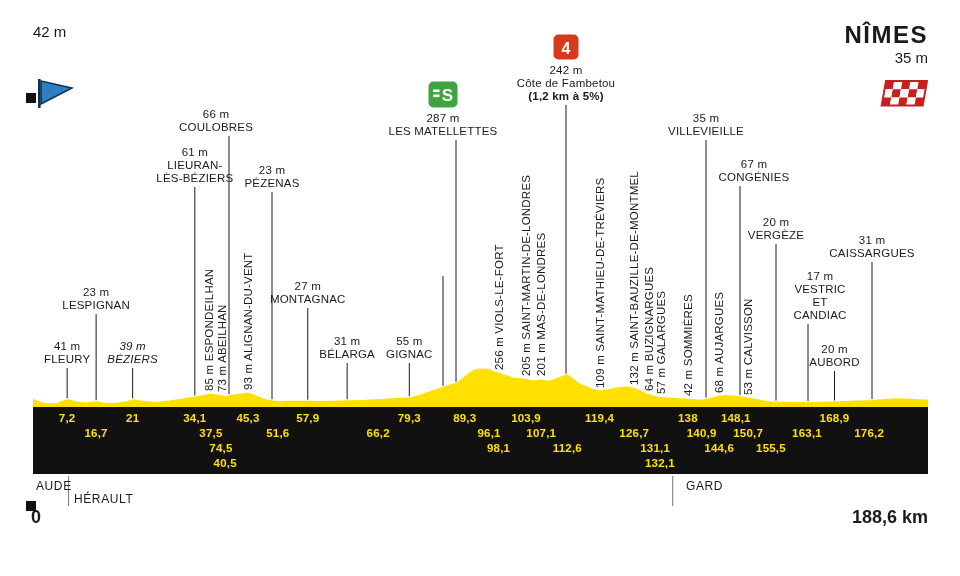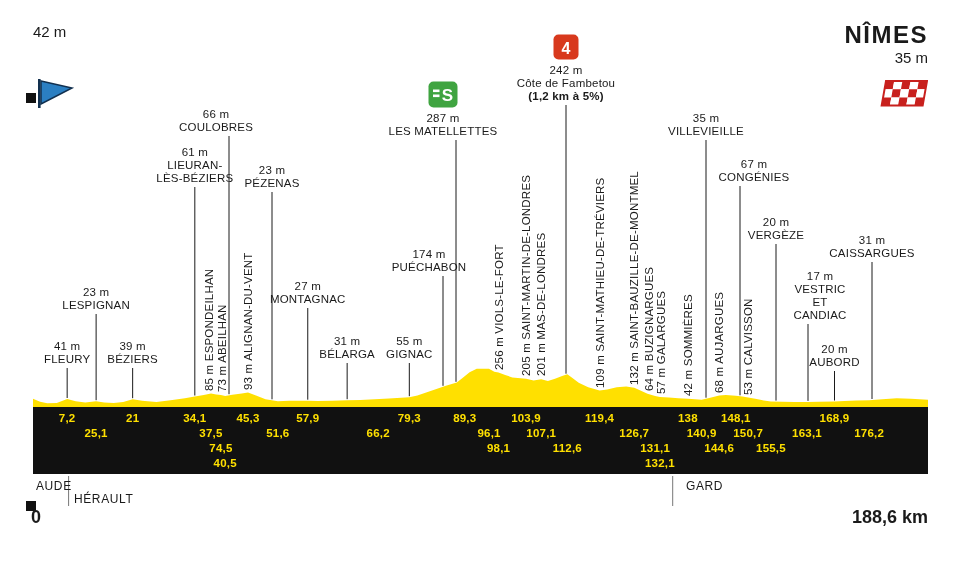--- a/index.html
+++ b/index.html
@@ -92,27 +92,27 @@
     </svg>
   <div id="labels">
       <div class="region" style="left: 36px; top: 479px;">AUDE</div>
       <div class="region" style="left: 74px; top: 492px;">HÉRAULT</div>
       <div class="region" style="left: 686px; top: 479px;">GARD</div>
       <div class="km" style="left: 67.1676px; top: 412px; color: rgb(255, 224, 0);">7,2</div>
       <div class="hlabel" style="left: -7.83245px; top: 340px;">
         <div class="elev">41 m</div>
         <div class="tname">FLEURY</div>
       </div>
-      <div class="km" style="left: 96.1151px; top: 427px; color: rgb(255, 224, 0);">25,1</div>
+      <div class="km" style="left: 96.1151px; top: 427px; color: rgb(255, 224, 0);">16,7</div>
       <div class="hlabel" style="left: 21.1151px; top: 286px;">
         <div class="elev">23 m</div>
         <div class="tname">LESPIGNAN</div>
       </div>
       <div class="km" style="left: 132.655px; top: 412px; color: rgb(255, 224, 0);">21</div>
-      <div class="hlabel" style="left: 57.6554px; top: 340px;">
+      <div class="hlabel" style="left: 57.6554px; top: 340px; font-style: italic;">
         <div class="elev">39 m</div>
         <div class="tname">BÉZIERS</div>
       </div>
       <div class="km" style="left: 194.821px; top: 412px; color: rgb(255, 224, 0);">34,1</div>
       <div class="hlabel" style="left: 119.821px; top: 146px;">
         <div class="elev">61 m</div>
         <div class="tname">LIEURAN-</div>
         <div class="tname">LÈS-BÉZIERS</div>
       </div>
       <div class="km" style="left: 210.956px; top: 427px; color: rgb(255, 224, 0);">37,5</div>
@@ -140,24 +140,20 @@
       <div class="hlabel" style="left: 272.152px; top: 335px;">
         <div class="elev">31 m</div>
         <div class="tname">BÉLARGA</div>
       </div>
       <div class="km" style="left: 409.318px; top: 412px; color: rgb(255, 224, 0);">79,3</div>
       <div class="hlabel" style="left: 334.318px; top: 335px;">
         <div class="elev">55 m</div>
         <div class="tname">GIGNAC</div>
       </div>
       <div class="km" style="left: 456.773px; top: 412px; color: rgb(255, 224, 0); padding-left: 16px;">89,3</div>
-      <div class="hlabel" style="left: 354px; top: 248px;">
-        <div class="elev">174 m</div>
-        <div class="tname">PUÉCHABON</div>
-      </div>
       <div class="km" style="left: 489.042px; top: 427px; color: rgb(255, 224, 0);">96,1</div>
       <div class="hlabel" style="left: 368px; top: 112px;">
         <div class="elev">287 m</div>
         <div class="tname">LES MATELLETTES</div>
       </div>
       <div class="icon" style="left: 428px; top: 81px;"><svg width="30" height="27" viewBox="0 0 30 27">
           <rect x="0.5" y="0.5" width="29" height="26" rx="5" fill="#3FA440"></rect>
           <rect x="5" y="8.5" width="6.5" height="2.6" fill="#fff"></rect>
           <rect x="5" y="13.5" width="6.5" height="2.6" fill="#fff"></rect>
           <text x="19.5" y="20" text-anchor="middle" font-size="17" font-weight="bold" fill="#fff" font-family="Liberation Sans, sans-serif">S</text>

